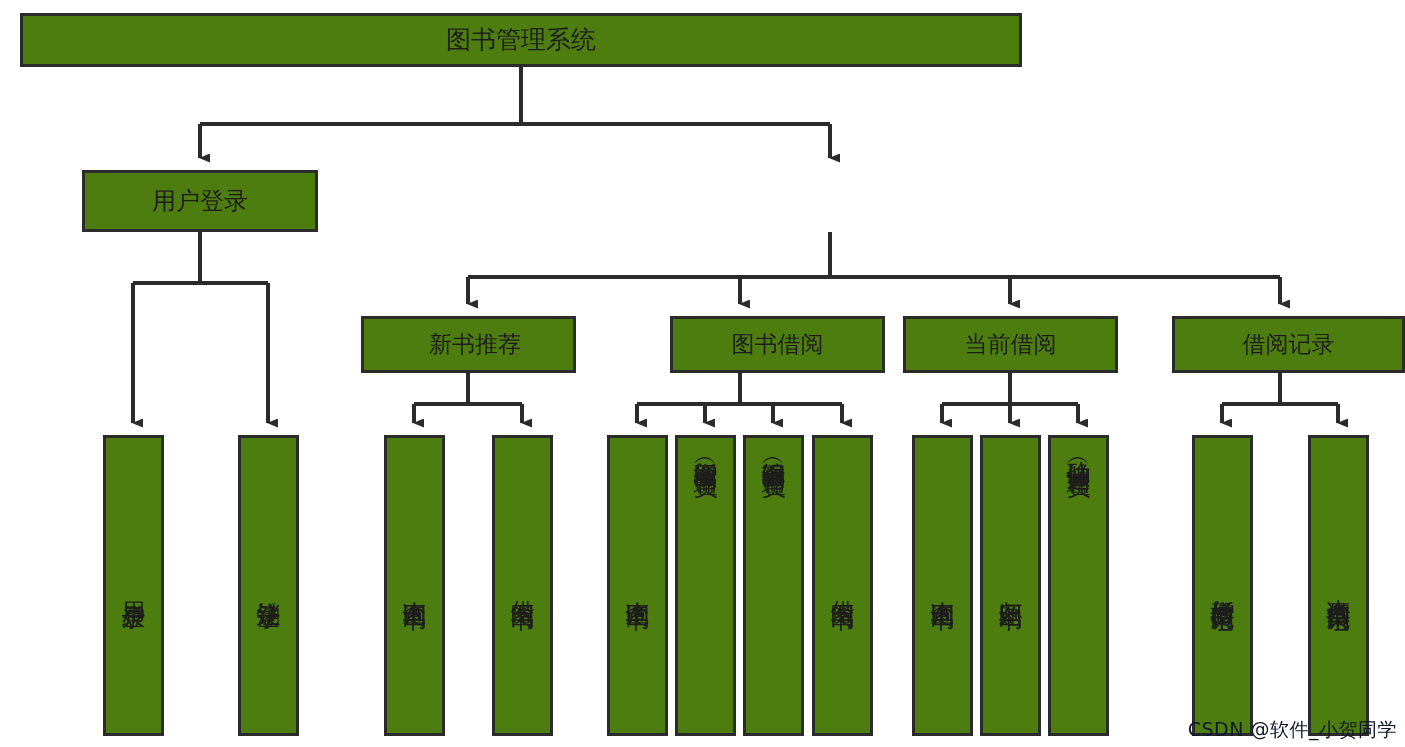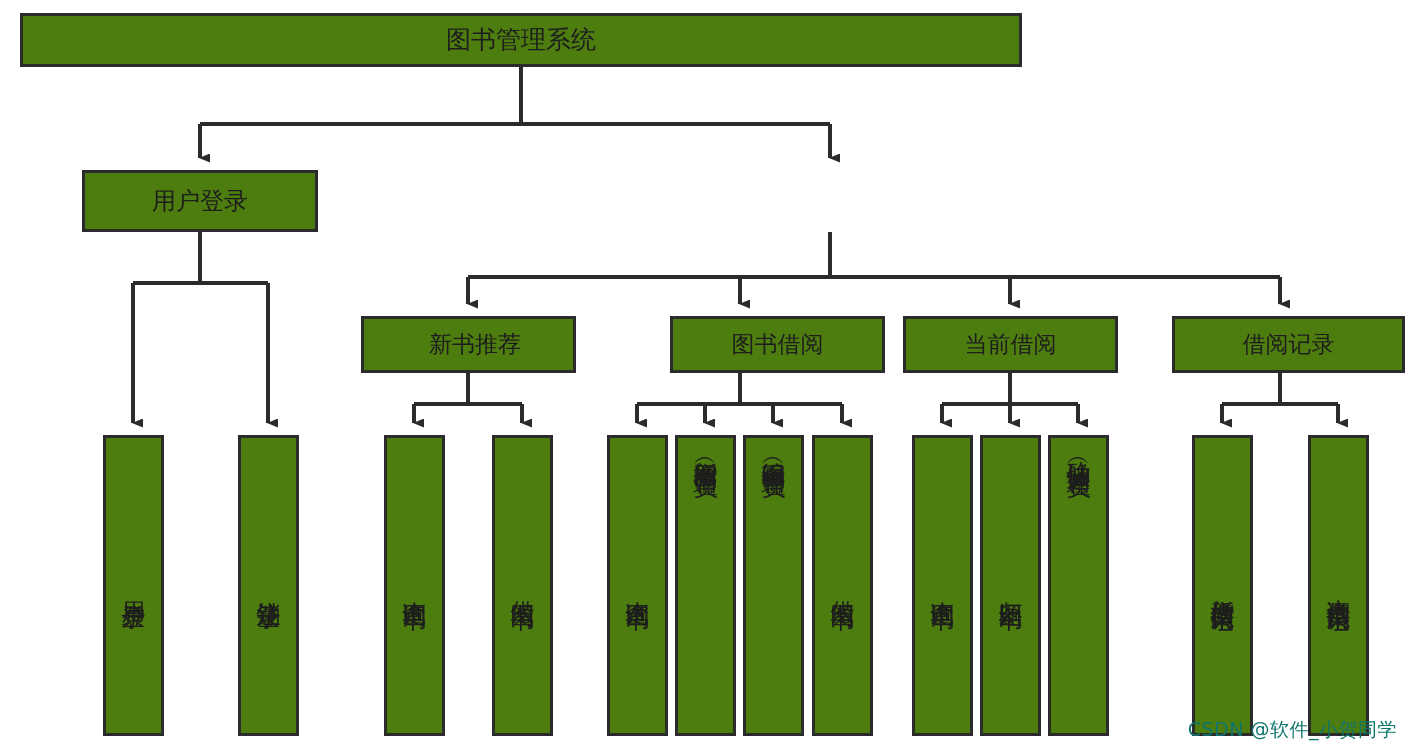--- a/index.html
+++ b/index.html
@@ -69,21 +69,21 @@
   }
   .leafinner.topalign {
     align-items: flex-start;
     padding-top: 4px;
   }
   .watermark {
     position: absolute;
     right: 8px;
     bottom: 4px;
     font-size: 19px;
-    color: #0f766e;
+    color: #0f172a;
     letter-spacing: 0.5px;
     white-space: nowrap;
   }
 </style>
 </head>
 <body>
 
 <div id="canvas">
 
   <svg class="wires" viewBox="0 0 1405 747">

